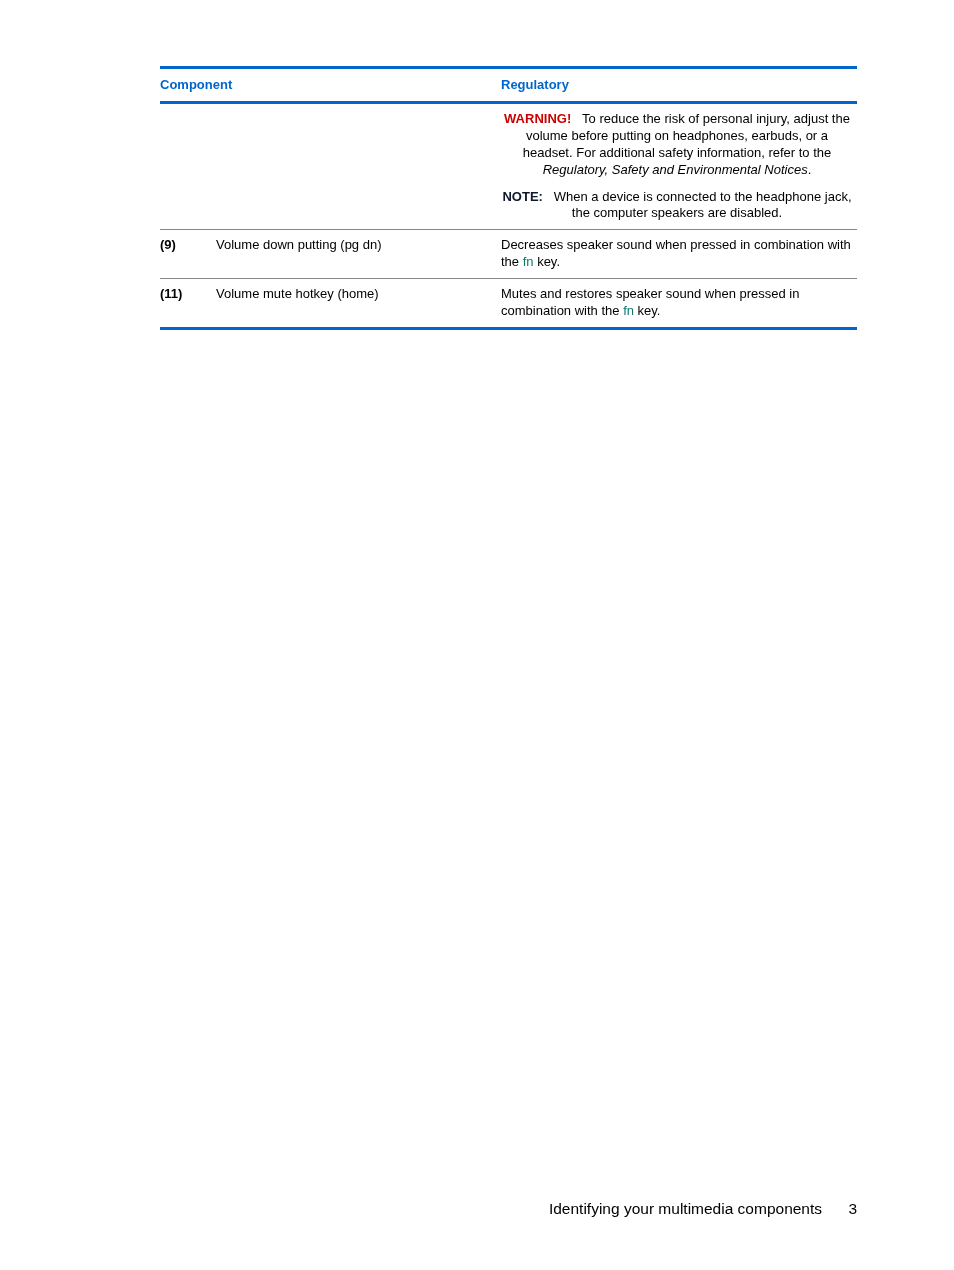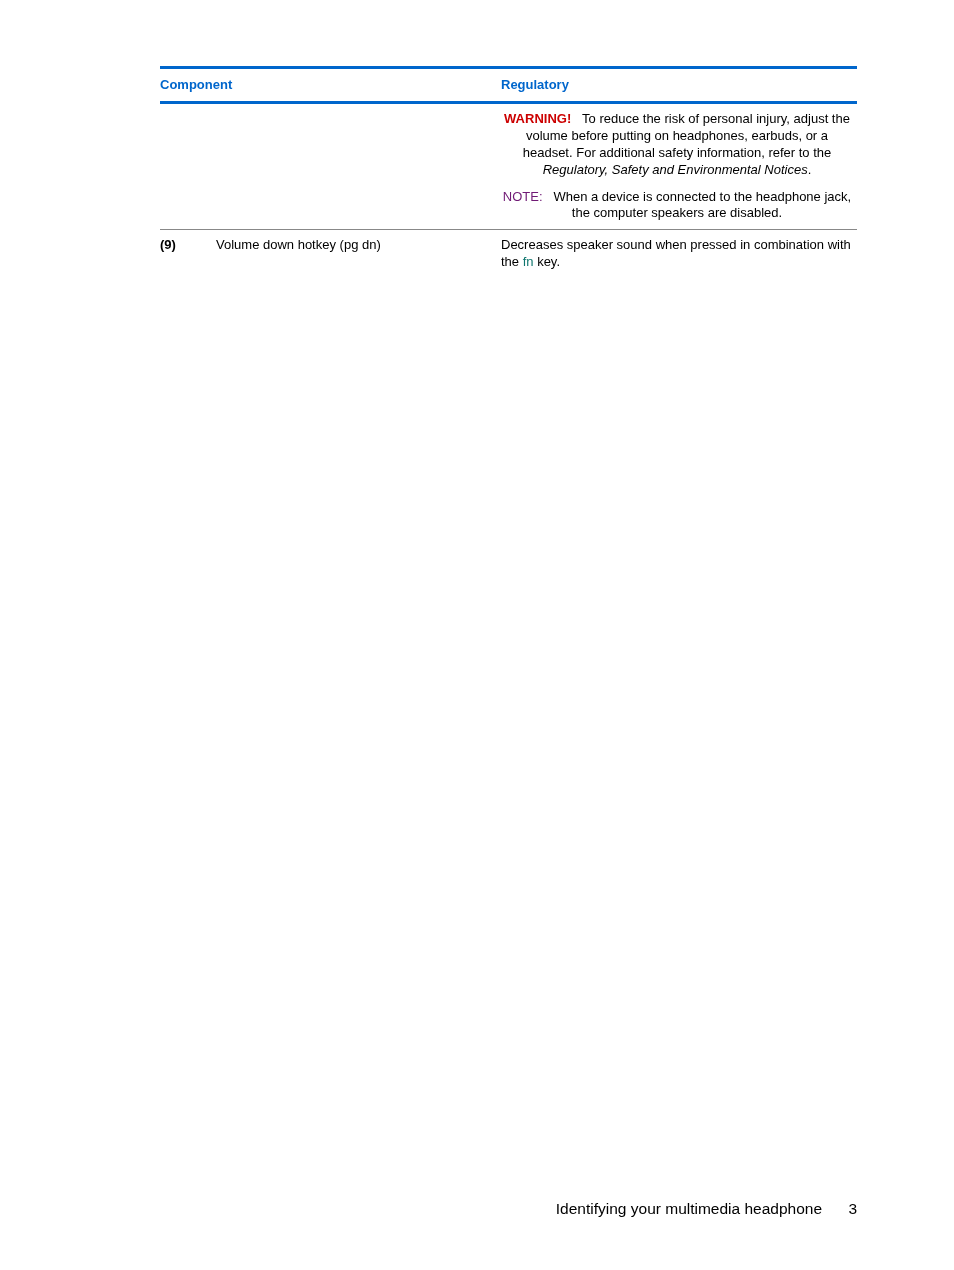--- a/index.html
+++ b/index.html
@@ -42,21 +42,21 @@
     border-top: none;
     text-align: center;
   }
   table.comp tbody tr.last td {
     border-bottom: 3px solid #0066cc;
   }
   .col-num { width: 52px; font-weight: bold; }
   .col-comp { width: 285px; }
   .col-desc { }
   .warn-label { color: #cc0000; font-weight: bold; }
-  .note-label { color: #701a75; font-weight: normal; }
+  .note-label { color: #0f172a; font-weight: bold; }
   .fn { color: #0f766e; }
   .italic { font-style: italic; }
   .para { margin: 0 0 10px 0; }
   .para:last-child { margin-bottom: 0; }
   .footer {
     position: absolute;
     bottom: 52px;
     right: 97px;
     font-size: 15.5px;
     color: #000;
@@ -87,25 +87,32 @@
           <p class="para">
             <span class="warn-label">WARNING!</span>&nbsp;&nbsp;&nbsp;<span>To reduce the risk of personal injury, adjust the volume before putting on headphones, earbuds, or a headset. For additional safety information, refer to the </span><span class="italic">Regulatory, Safety and Environmental Notices</span><span>.</span>
           </p>
           <p class="para">
             <span class="note-label">NOTE:</span>&nbsp;&nbsp;&nbsp;<span>When a device is connected to the headphone jack, the computer speakers are disabled.</span>
           </p>
         </td>
       </tr>
       <tr>
         <td class="col-num">(9)</td>
-        <td>Volume down hotkey (pg dn)</td>
+        <td>Volume down putting (pg dn)</td>
         <td>
           <span>Decreases speaker sound when pressed in combination with the </span><span class="fn">fn</span><span> key.</span>
+        </td>
+      </tr>
+      <tr class="last">
+        <td class="col-num">(11)</td>
+        <td>Volume mute hotkey (home)</td>
+        <td>
+          <span>Mutes and restores speaker sound when pressed in combination with the </span><span class="fn">fn</span><span> key.</span>
         </td>
       </tr>
     </tbody>
   </table>
 </div>
 
 <div class="footer">
-  <span>Identifying your multimedia headphone</span>
+  <span>Identifying your multimedia components</span>
   <span class="pgnum">3</span>
 </div>
 
 </body></html>

